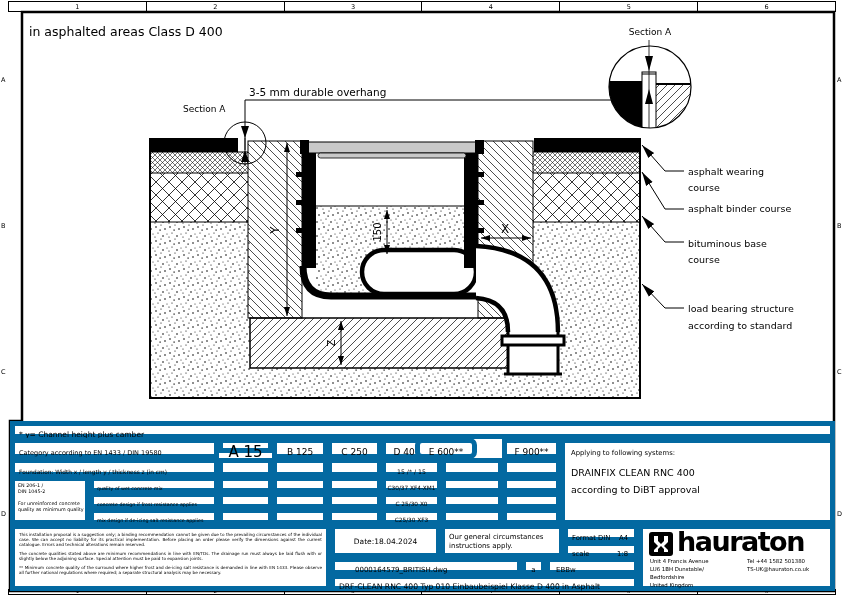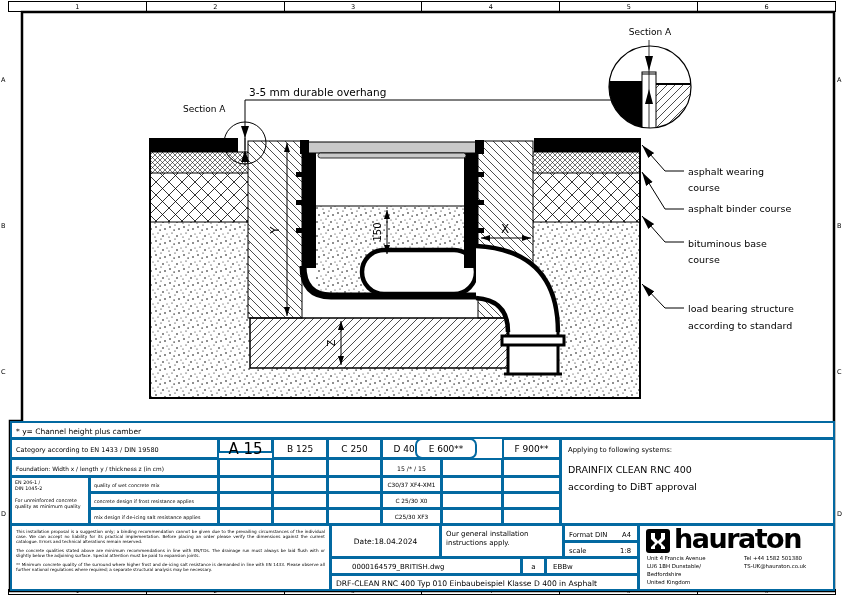--- a/index.html
+++ b/index.html
@@ -1,19 +1,19 @@
 <!DOCTYPE html>
 <html><head>
 <meta charset="utf-8">
 <style>
   html,body{margin:0;padding:0;background:#e8e8e8;}
   .sheet{position:relative;width:842px;height:595px;background:#ffffff;
          font-family:"DejaVu Sans","Liberation Sans",sans-serif;color:#000;overflow:hidden;}
   .abs{position:absolute;}
-  .cell{position:absolute;border:2px solid #0369a1;box-sizing:border-box;background:#fff;}
+  .cell{position:absolute;border:5px solid #0369a1;box-sizing:border-box;background:#fff;}
   .nb{border:none;background:transparent;}
   .tt{position:absolute;white-space:nowrap;}
   .ruler{position:absolute;display:flex;box-sizing:border-box;border:1px solid #000;}
   .ruler div{flex:1;border-right:1px solid #000;text-align:center;box-sizing:border-box;}
   .ruler div:last-child{border-right:none;}
   .disc{font-size:4.2px;line-height:5px;margin:0 0 4px 0;text-align:justify;}
   svg{display:block;}
   .wordmark{font-weight:bold;font-size:27px;letter-spacing:-1.5px;line-height:26px;}
 </style>
 </head>
@@ -41,20 +41,21 @@
   <div class="tt" style="left:1px;top:76px;font-size:6.5px;">A</div>
   <div class="tt" style="left:1px;top:222px;font-size:6.5px;">B</div>
   <div class="tt" style="left:1px;top:368px;font-size:6.5px;">C</div>
   <div class="tt" style="left:1px;top:510px;font-size:6.5px;">D</div>
   <div class="tt" style="left:837px;top:76px;font-size:6.5px;">A</div>
   <div class="tt" style="left:837px;top:222px;font-size:6.5px;">B</div>
   <div class="tt" style="left:837px;top:368px;font-size:6.5px;">C</div>
   <div class="tt" style="left:837px;top:510px;font-size:6.5px;">D</div>
 
   <div class="tt" style="left:29px;top:24px;font-size:12.5px;line-height:15px;">
+    <div>in asphalted areas Class D 400</div>
   </div>
 
   <svg class="abs" style="left:0;top:0;" width="842" height="595" viewBox="0 0 842 595">
     <defs>
       <pattern id="pStip" width="14" height="14" patternUnits="userSpaceOnUse">
         <circle cx="2" cy="3" r="0.8"></circle>
           <circle cx="7" cy="1" r="0.6"></circle>
           <circle cx="11" cy="5" r="0.8"></circle>
         <circle cx="4" cy="9" r="0.6"></circle>
           <circle cx="9" cy="12" r="0.8"></circle>
@@ -296,21 +297,21 @@
     <div class="cell" style="left:10px;top:524px;width:321px;height:67px;padding:3px 4px;">
       <p class="disc">This installation proposal is a suggestion only; a binding recommendation cannot be given due to the prevailing circumstances of the individual case. We can accept no liability for its practical implementation. Before placing an order please verify the dimensions against the current catalogue. Errors and technical alterations remain reserved.</p>
       <p class="disc">The concrete qualities stated above are minimum recommendations in line with EN/TDs. The drainage run must always be laid flush with or slightly below the adjoining surface. Special attention must be paid to expansion joints.</p>
       <p class="disc">** Minimum concrete quality of the surround where higher frost and de-icing salt resistance is demanded in line with EN 1433. Please observe all further national regulations where required; a separate structural analysis may be necessary.</p>
     </div>
     <div class="cell" style="left:330px;top:524px;width:111px;height:34px;font-size:7.5px;display:flex;align-items:center;justify-content:center;">
       <span>Date:</span>
       <span>18.04.2024</span>
     </div>
     <div class="cell" style="left:440px;top:524px;width:124px;height:34px;">
-      <div class="nb" style="position:absolute;left:4px;top:4px;width:112px;font-size:7px;line-height:9px;">Our general installation instructions apply.</div>
+      <div class="nb" style="position:absolute;left:4px;top:4px;width:112px;font-size:7px;line-height:9px;">Our general circumstances instructions apply.</div>
     </div>
     <div class="cell" style="left:563px;top:524px;width:76px;height:18px;font-size:6.8px;">
       <span class="tt nb" style="left:4px;top:5px;">Format DIN</span>
       <span class="tt nb" style="right:6px;top:5px;">A4</span>
     </div>
     <div class="cell" style="left:563px;top:541px;width:76px;height:17px;font-size:6.8px;">
       <span class="tt nb" style="left:4px;top:4px;">scale</span>
       <span class="tt nb" style="right:6px;top:4px;">1:8</span>
     </div>
     <div class="cell" style="left:330px;top:557px;width:192px;height:18px;font-size:7px;">

